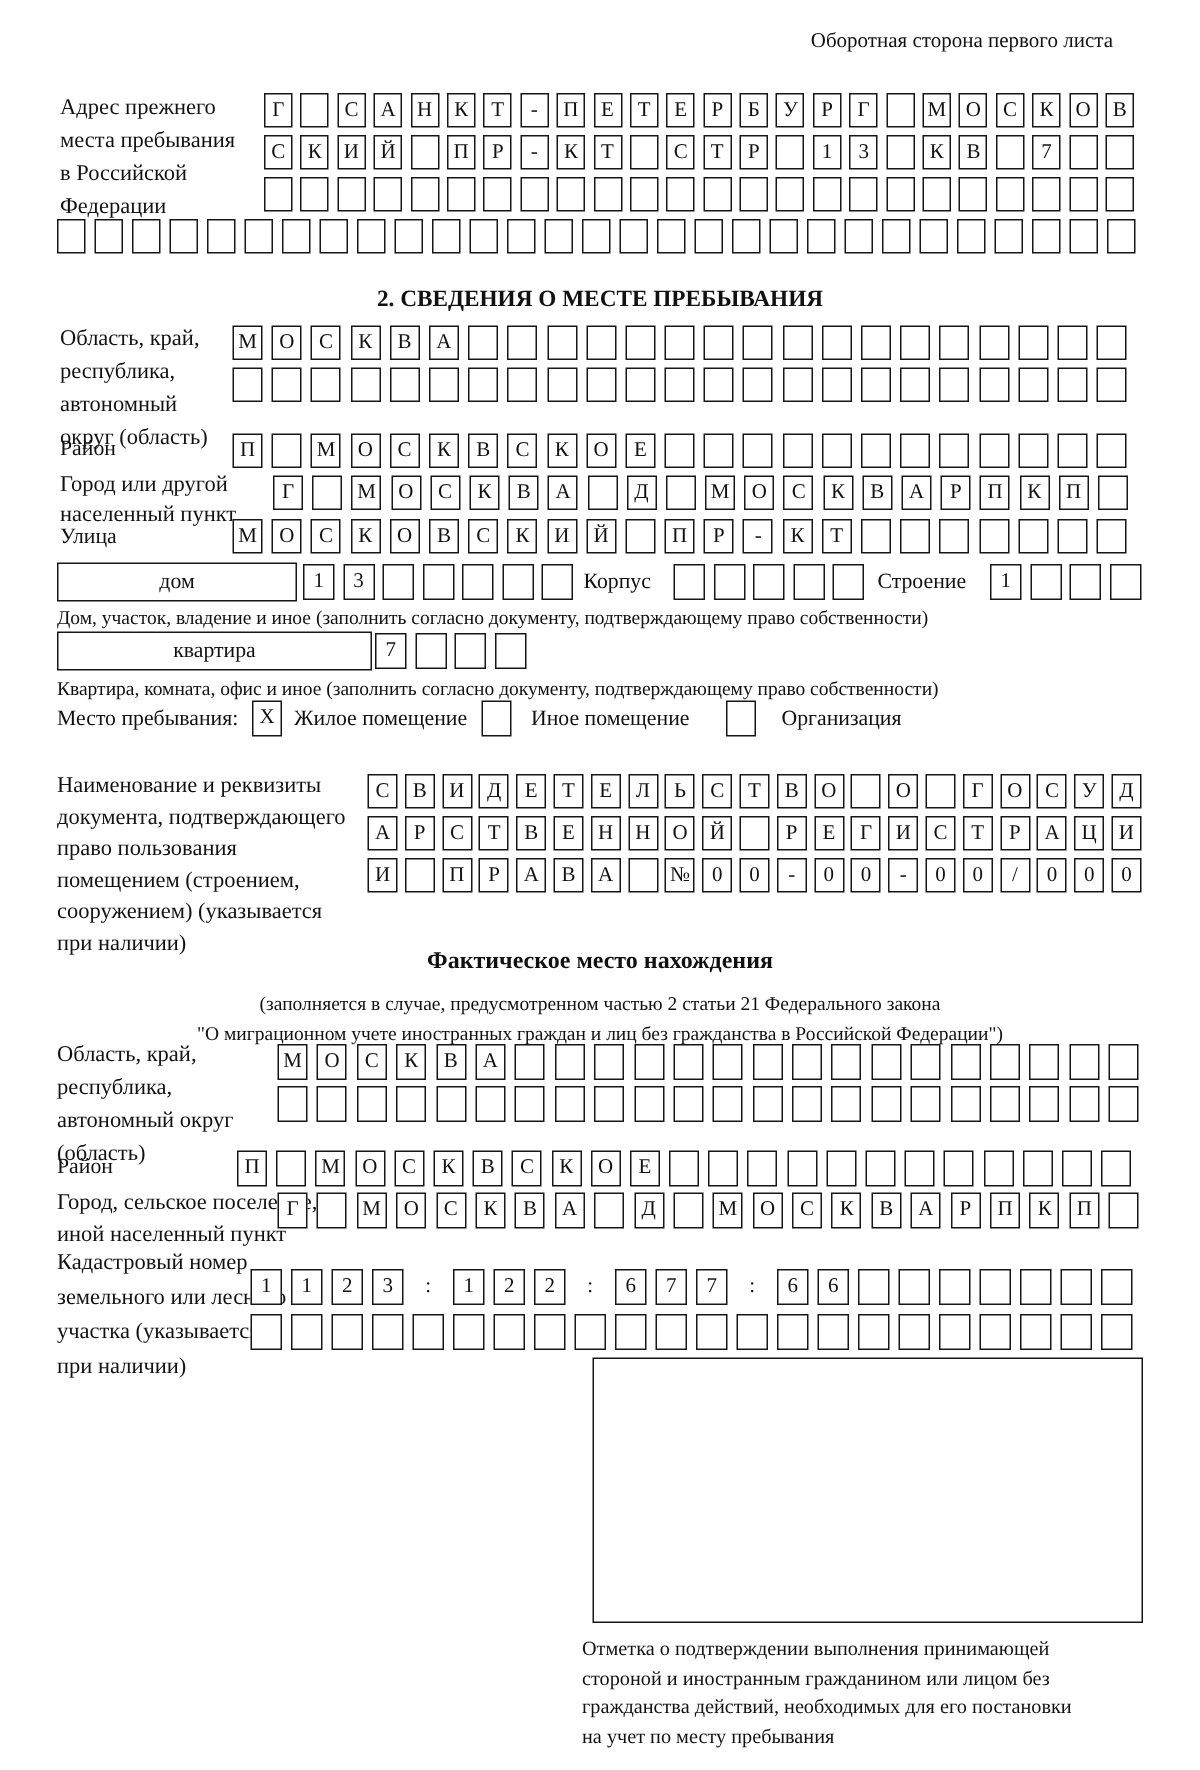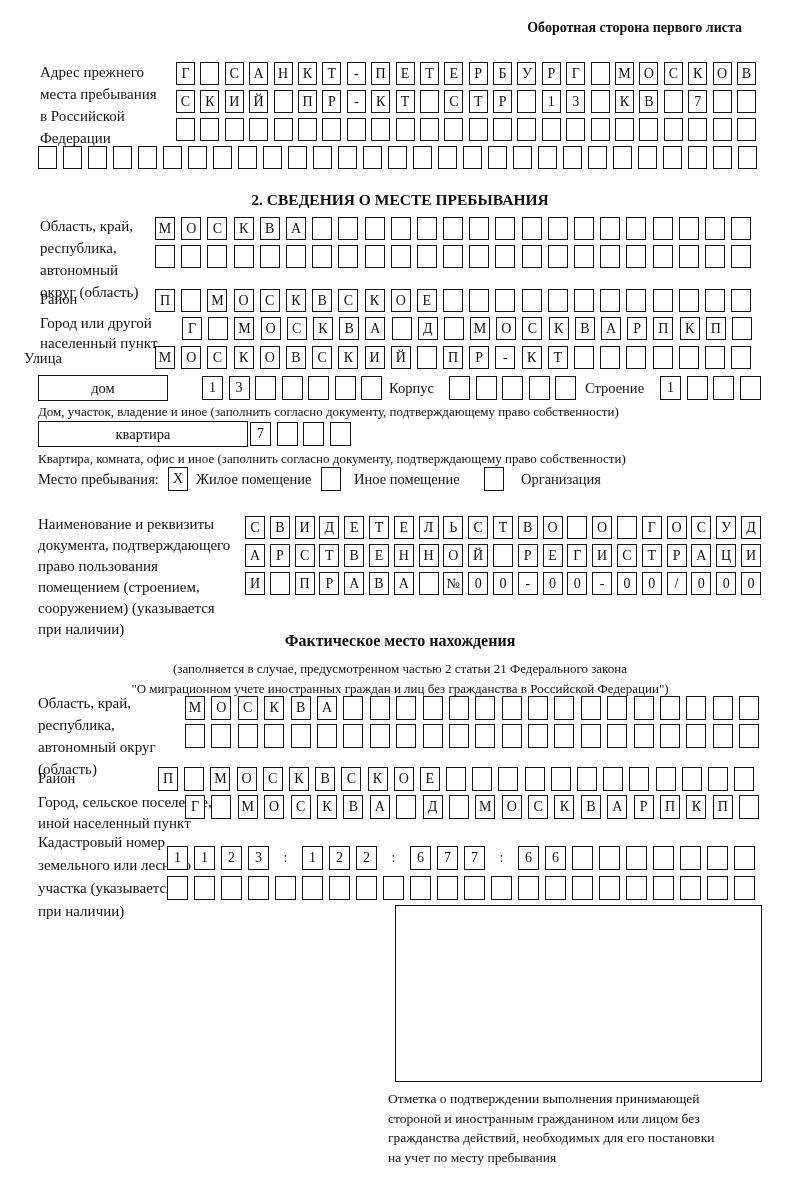--- a/index.html
+++ b/index.html
@@ -23,35 +23,35 @@
   .cb{column-gap:6.2px;} .cb .cell{width:20px;height:23px;}
   .cdoc{column-gap:4.8px;} .cdoc .cell{width:20px;height:23px;}
   .cc{column-gap:6.4px;} .cc .cell{width:20px;height:24px;}
   .cc2{column-gap:6.2px;} .cc2 .cell{width:20px;height:24px;}
   .ck{column-gap:6px;}   .ck .cell{width:21px;height:24px;}
   .cs{column-gap:5.5px;} .cs .cell{width:21px;height:24px;}
   .chk{position:absolute;width:20px;height:24px;border:1.6px solid #161616;box-sizing:border-box;
        display:flex;align-items:center;justify-content:center;font-size:14px;background:#fff;}
   .lblbox{position:absolute;border:1.6px solid #161616;box-sizing:border-box;background:#fff;
           display:flex;align-items:center;justify-content:center;font-size:14.5px;}
-  #header-right{top:20px;right:58px;font-size:14px;font-weight:bold;}
+  #header-right{top:20px;right:58px;font-size:14px;}
   #prev-label{left:40px;top:61px;width:145px;}
   #prev-row1{left:176px;top:62px;} #prev-row2{left:176px;top:90px;} #prev-row3{left:176px;top:118px;}
   #prev-row4{left:38px;top:146px;}
   #prev-note{top:171px;}
   #s2-title{top:191px;}
   #s2-region-label{left:40px;top:215px;}
   #s2-region-row1{left:155px;top:217px;} #s2-region-row2{left:155px;top:245px;}
   #s2-district-label{left:40px;top:290px;}
   #s2-district-row{left:155px;top:289px;}
   #s2-city-label{left:40px;top:313px;line-height:20px;}
   #s2-city-row{left:182px;top:317px;}
-  #s2-street-label{left:24px;top:349px;}
+  #s2-street-label{left:40px;top:349px;}
   #s2-street-row{left:155px;top:346px;}
-  #house-box{left:38px;top:375px;width:130px;height:26px;}
+  #house-box{left:38px;top:375px;width:160px;height:26px;}
   #house-row{left:202px;top:376px;}
   #korpus-label{left:389px;top:379px;}
   #korpus-row{left:449px;top:376px;}
   #stroenie-label{left:585px;top:379px;}
   #stroenie-row{left:660px;top:376px;}
   #house-note{left:38px;top:403px;}
   #apt-box{left:38px;top:421px;width:210px;height:26px;}
   #apt-row{left:250px;top:422px;}
   #apt-note{left:38px;top:450px;}
   #stay-label{left:38px;top:470px;}

